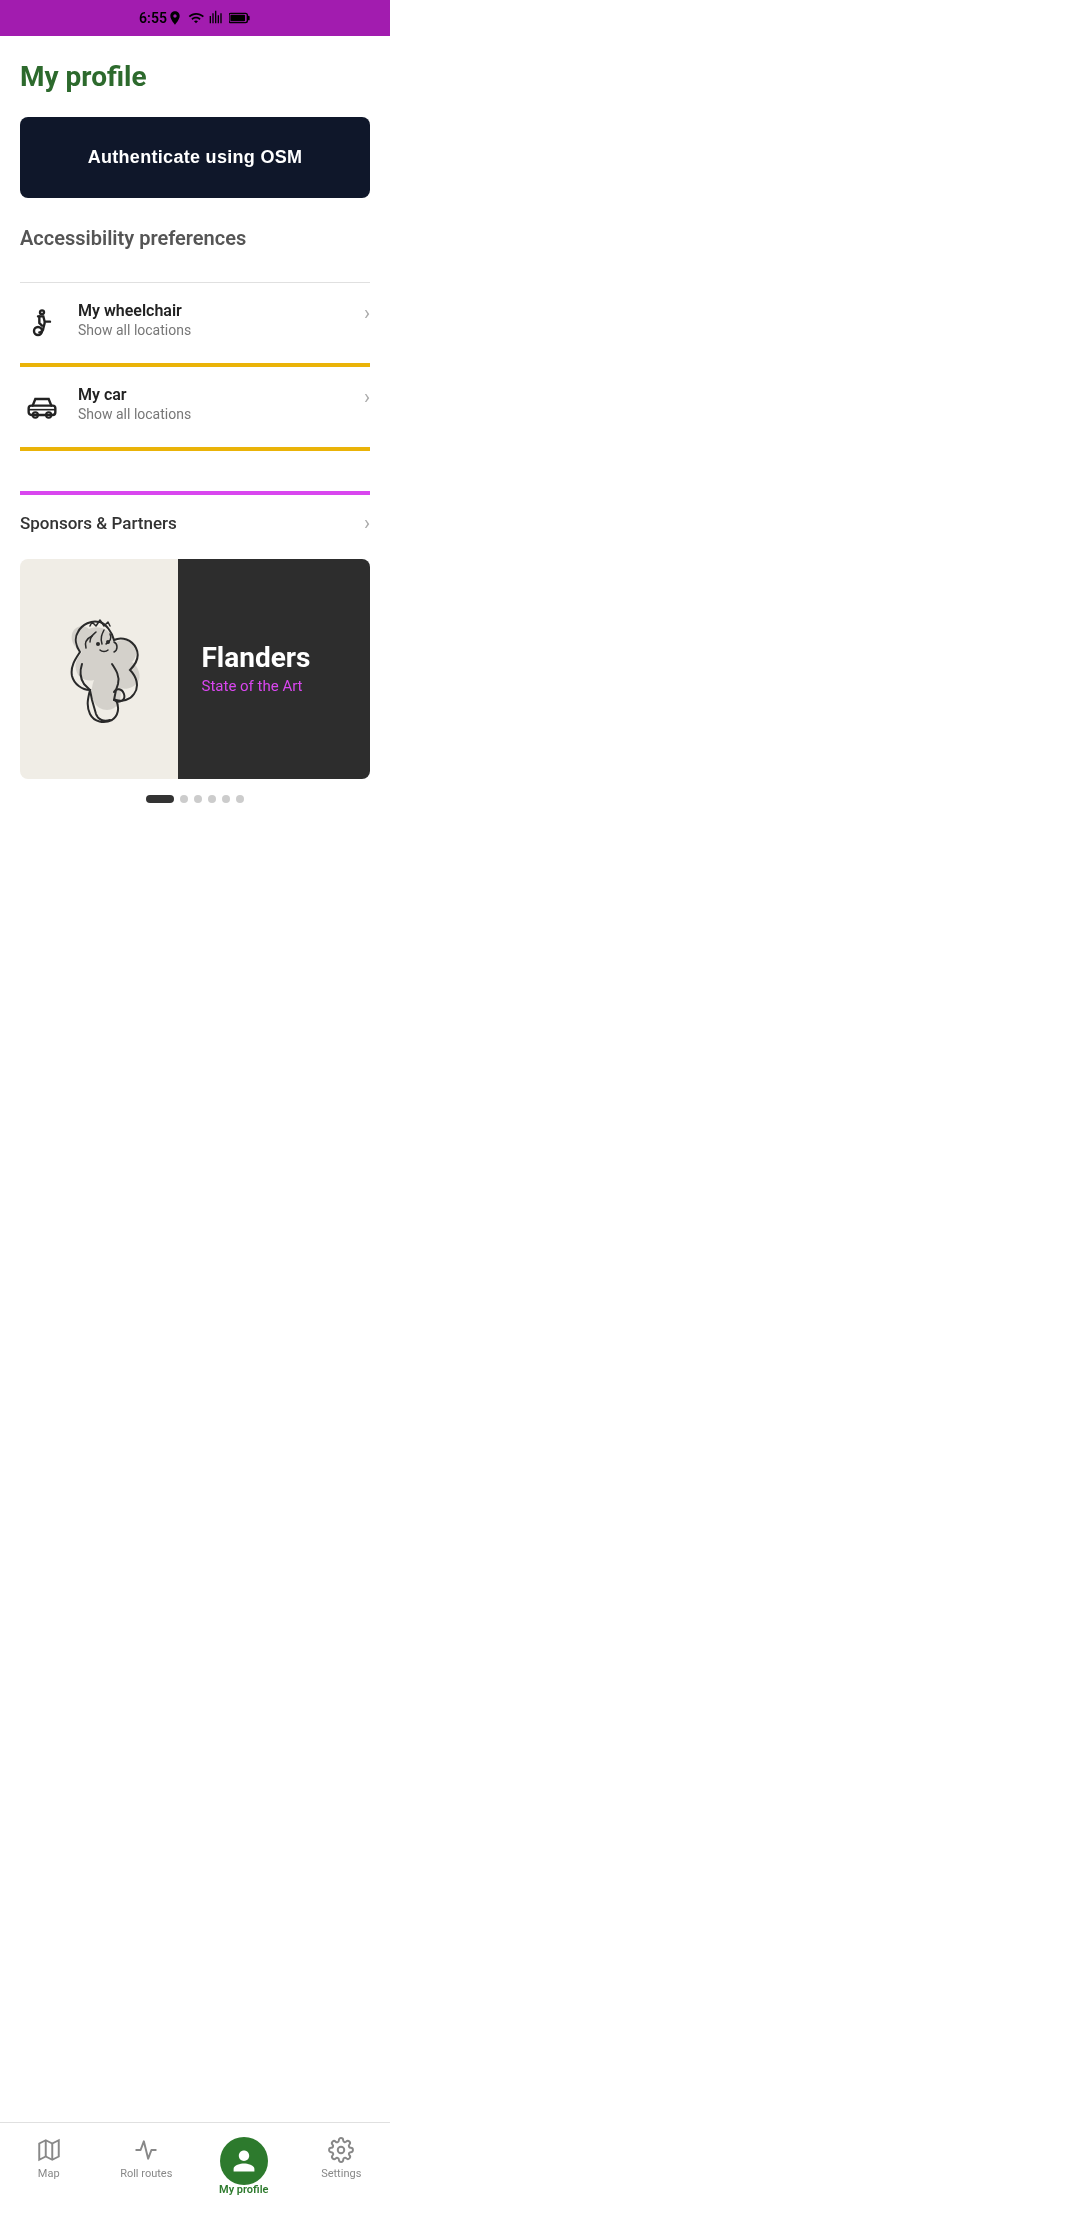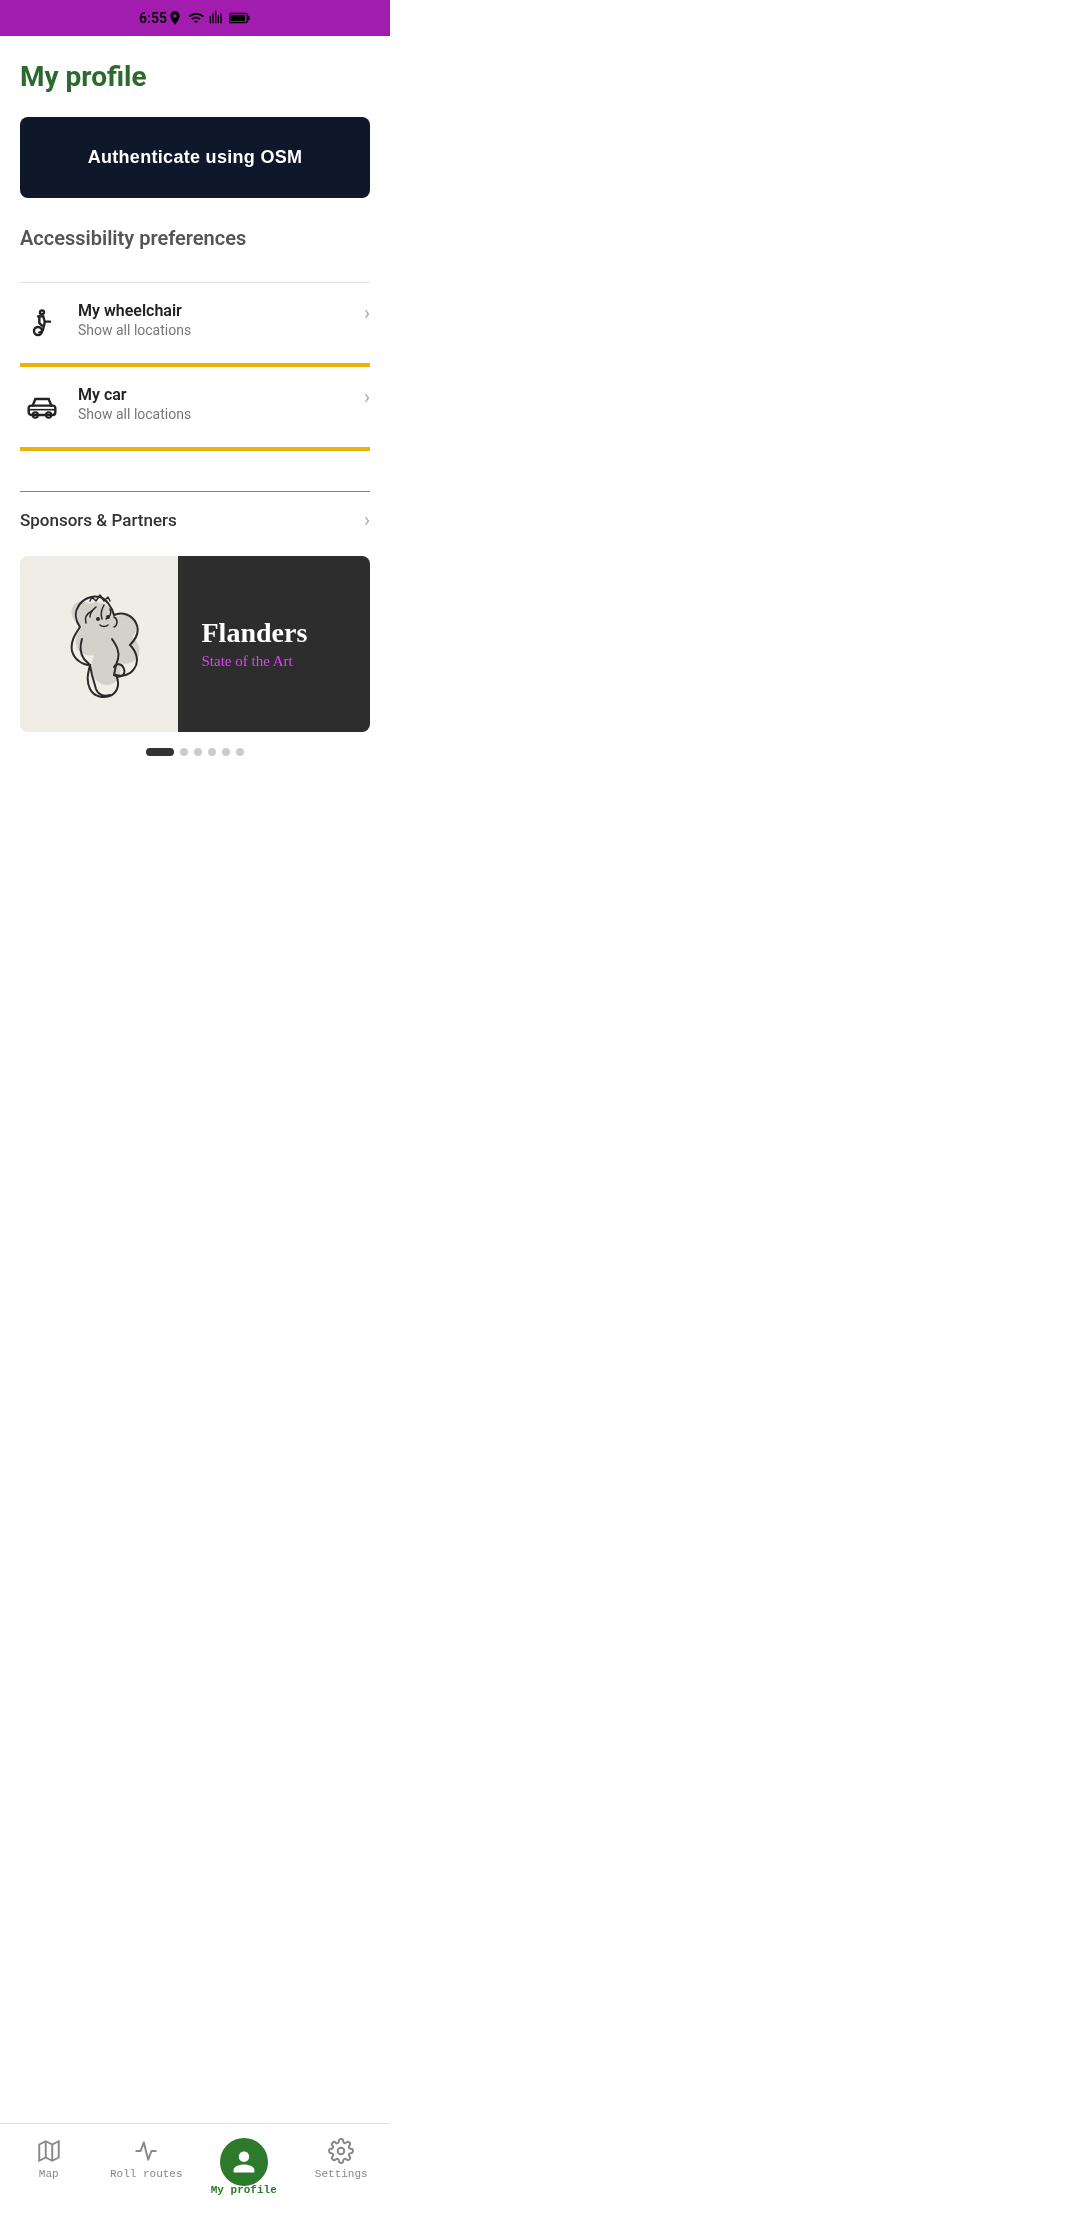--- a/index.html
+++ b/index.html
@@ -133,43 +133,42 @@
     
     .sponsors-section {
       margin-top: 40px;
     }
 
     .sponsors-header {
       display: flex;
       align-items: center;
       justify-content: space-between;
       padding: 16px 0;
-      border-top: 1px solid #d946ef;
+      border-top: 4px solid #d946ef;
       cursor: pointer;
     }
 
     .sponsors-title {
       font-size: 17px;
       font-weight: 500;
       color: #333;
     }
 
     .sponsors-arrow {
       color: #aaa;
       font-size: 20px;
     }
 
     .sponsor-card {
       width: 100%;
       border-radius: 8px;
       overflow: hidden;
       margin-top: 8px;
       display: flex;
-      height: 176px;
-      font-family: Liberation Serif, serif;
+      height: 220px;
     }
 
     .sponsor-left {
       background: #f0ede6;
       width: 45%;
       display: flex;
       align-items: center;
       justify-content: center;
     }
 
@@ -239,21 +238,20 @@
     }
 
     .nav-item {
       display: flex;
       flex-direction: column;
       align-items: center;
       gap: 4px;
       cursor: pointer;
       flex: 1;
       padding: 4px 0;
-      font-family: Liberation Mono, monospace;
     }
 
     .nav-item svg {
       width: 26px;
       height: 26px;
     }
 
     .nav-label {
       font-size: 11px;
       color: #888;

